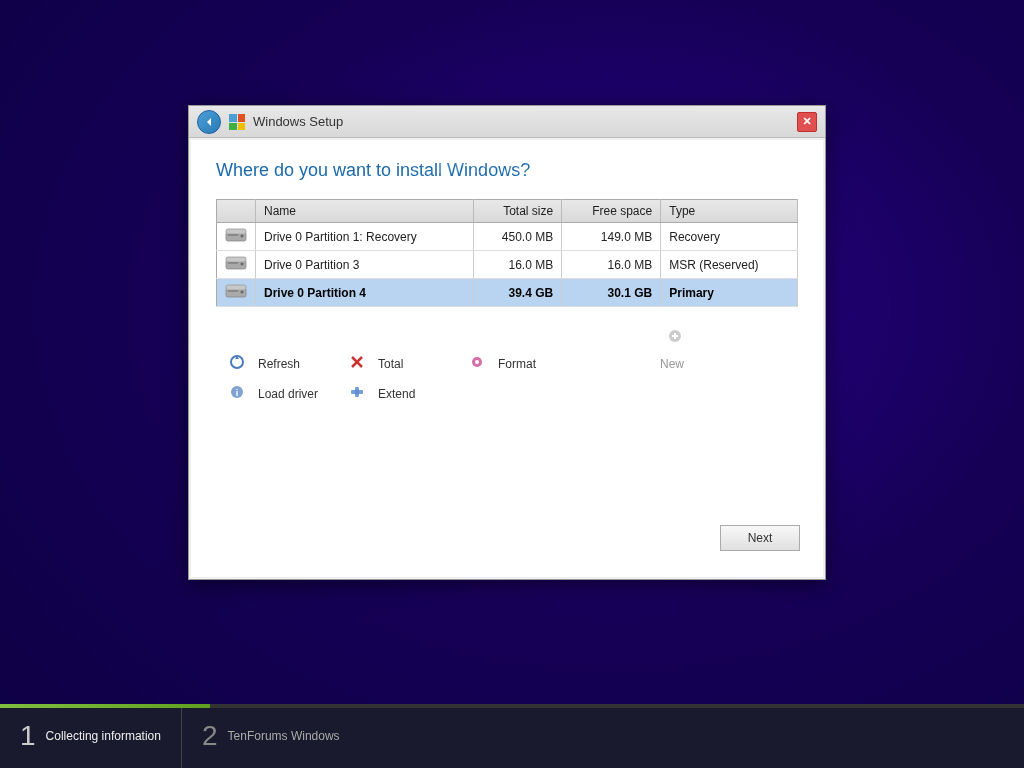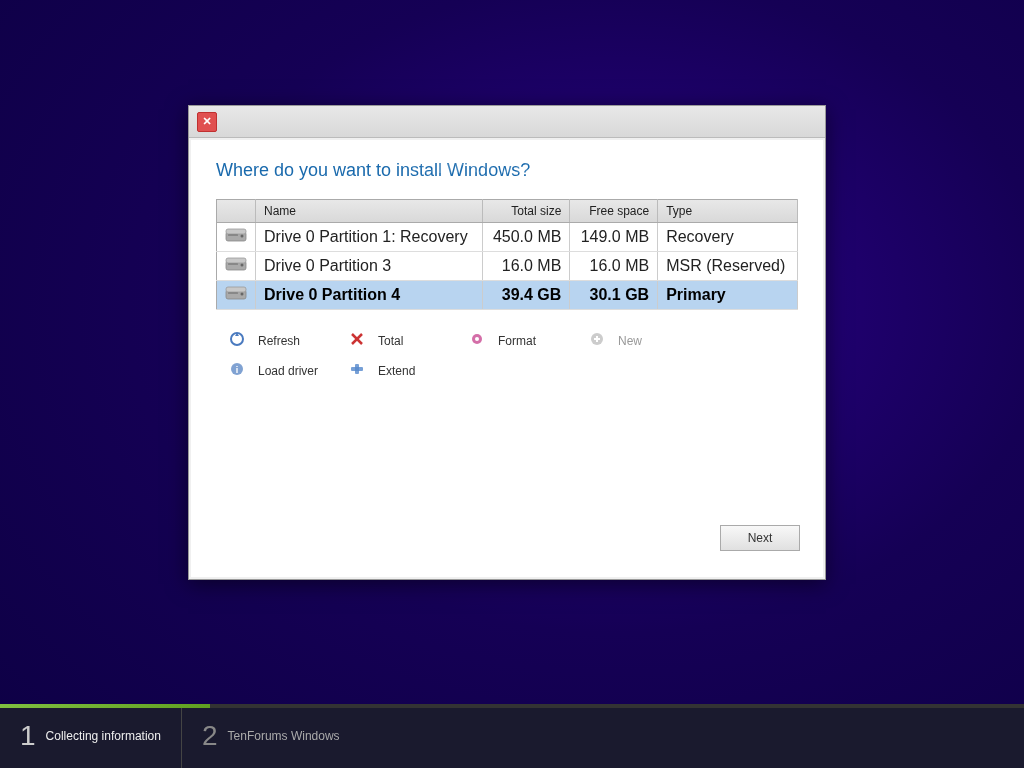--- a/index.html
+++ b/index.html
@@ -145,21 +145,21 @@
       border-bottom: 1px solid #aaa;
       color: #222;
     }
 
     .partition-table th.right {
       text-align: right;
     }
 
     .partition-table td {
       padding: 4px 8px;
-      font-size: 16px;
+      font-size: 12px;
       border-right: 1px solid #ccc;
       border-bottom: 1px solid #ddd;
       color: #222;
     }
 
     .partition-table td.right {
       text-align: right;
     }
 
     .partition-table tbody tr.selected {
@@ -194,20 +194,21 @@
       cursor: pointer;
       background: transparent;
       border: none;
       min-width: 120px;
       margin-bottom: 4px;
     }
 
     .action-btn.disabled {
       color: #999;
       cursor: default;
+      flex-direction: column;
     }
 
     .action-btn .btn-icon {
       width: 18px;
       height: 18px;
       display: flex;
       align-items: center;
       justify-content: center;
       flex-shrink: 0;
     }
@@ -287,20 +288,37 @@
     }
   </style>
 </head>
 <body>
 
 <div class="watermark">TenForums.com</div>
 
 <div class="dialog">
 
   <div class="title-bar">
+    <div class="title-bar-left">
+      <div class="back-button">
+        <svg width="10" height="10" viewBox="0 0 10 10">
+            <polygon points="7,1 3,5 7,9" fill="white"></polygon>
+          </svg>
+      </div>
+
+      <div class="setup-icon">
+        <svg width="20" height="20" viewBox="0 0 20 20">
+          <rect x="2" y="2" width="8" height="8" fill="#4a9fd4"></rect>
+          <rect x="11" y="2" width="7" height="8" fill="#e05020"></rect>
+          <rect x="2" y="11" width="8" height="7" fill="#40b040"></rect>
+          <rect x="11" y="11" width="7" height="7" fill="#f0c000"></rect>
+        </svg>
+      </div>
+      <span class="title-text">Windows Setup</span>
+    </div>
     <div class="close-button">✕</div>
   </div>
 
   <div class="dialog-content">
     <div class="page-title">Where do you want to install Windows?</div>
 
     <table class="partition-table">
       <thead>
         <tr>
           <th class="icon-cell"></th>

